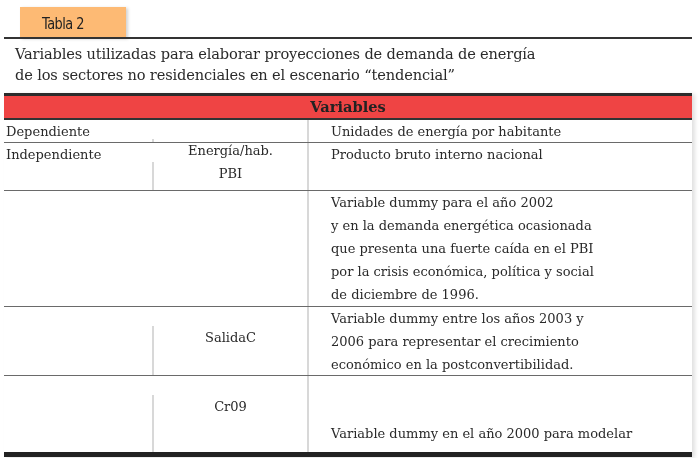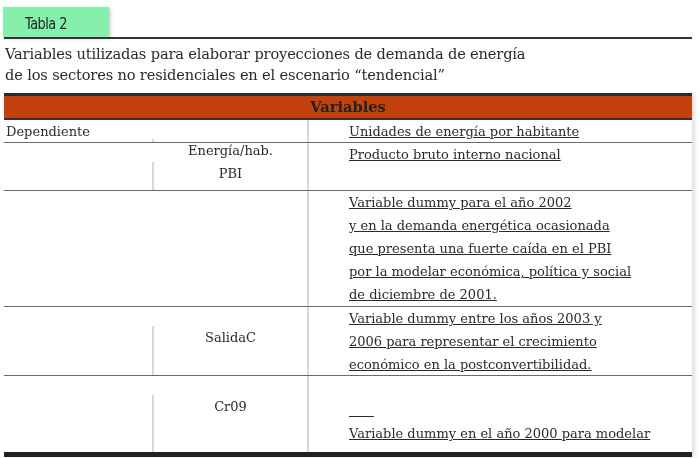--- a/index.html
+++ b/index.html
@@ -10,25 +10,25 @@
     body {
       width: 700px;
       height: 458px;
       position: relative;
       overflow: hidden;
       font-family: "DejaVu Serif", "Liberation Serif", serif;
       color: #2a2a2a;
     }
     .tab {
       position: absolute;
-      left: 3px;
+      left: 20px;
       top: 7px;
       width: 106px;
       height: 31px;
-      background: #86efac;
+      background: #fdba74;
       box-shadow: 2px 1px 3px rgba(0,0,0,0.18);
       box-sizing: border-box;
     }
     .tab-label {
       position: absolute;
       left: 22px;
       top: 8px;
       font-family: "DejaVu Sans", "Liberation Sans", sans-serif;
       font-size: 15px;
       letter-spacing: -0.6px;
@@ -39,39 +39,39 @@
     .rule-top {
       position: absolute;
       left: 4px;
       top: 37px;
       width: 688px;
       height: 2px;
       background: #333;
     }
     .caption {
       position: absolute;
-      left: 5px;
+      left: 15px;
       top: 43px;
       font-size: 14.6px;
       line-height: 21px;
       color: #2a2a2a;
       letter-spacing: -0.15px;
     }
     .caption div { white-space: nowrap; }
 
     .table-wrap {
       position: absolute;
       left: 4px;
       top: 93px;
       width: 688px;
       box-shadow: 3px 1px 4px rgba(0,0,0,0.12);
     }
     .hdr {
       height: 22px;
-      background: #c2410c;
+      background: #ef4444;
       border-top: 3px solid #2b2b2b;
       border-bottom: 2px solid #333;
       position: relative;
     }
     .hdr-label {
       position: absolute;
       left: 0;
       right: 0;
       top: 2px;
       text-align: center;
@@ -97,23 +97,22 @@
       color: #2a2a2a;
       box-sizing: border-box;
     }
     .c1 { left: 0; width: 148px; padding-left: 2px; }
     .c2 {
       left: 148px; width: 155px; text-align: center;
       border-left: 2px solid #d8d8d8;
       margin-top: 19px;
     }
     .c3 {
-      left: 303px; width: 346px; padding-left: 40px;
+      left: 303px; width: 346px; padding-left: 22px;
       border-left: 2px solid #d8d8d8;
-      text-decoration: underline;
     }
     .c3 div { white-space: nowrap; }
   </style>
 </head>
 <body>
 
 <div class="tab">
   <span class="tab-label">Tabla 2</span>
 </div>
 <div class="rule-top"></div>
@@ -130,34 +129,35 @@
 
   <div class="row" style="height:23px;">
     <div class="cell c1">Dependiente</div>
     <div class="cell c2">Energía/hab.</div>
     <div class="cell c3">
       <div>Unidades de energía por habitante</div>
     </div>
   </div>
 
   <div class="row" style="height:48px;">
+    <div class="cell c1">Independiente</div>
     <div class="cell c2">PBI</div>
     <div class="cell c3">
       <div>Producto bruto interno nacional</div>
     </div>
   </div>
 
   <div class="row" style="height:116px;">
     <div class="cell c1"></div>
     <div class="cell c3">
       <div>Variable dummy para el año 2002</div>
       <div>y en la demanda energética ocasionada</div>
       <div>que presenta una fuerte caída en el PBI</div>
-      <div>por la modelar económica, política y social</div>
-      <div>de diciembre de 2001.</div>
+      <div>por la crisis económica, política y social</div>
+      <div>de diciembre de 1996.</div>
     </div>
   </div>
 
   <div class="row" style="height:69px;">
     <div class="cell c1"></div>
     <div class="cell c2">SalidaC</div>
     <div class="cell c3">
       <div>Variable dummy entre los años 2003 y</div>
       <div>2006 para representar el crecimiento</div>
       <div>económico en la postconvertibilidad.</div>

